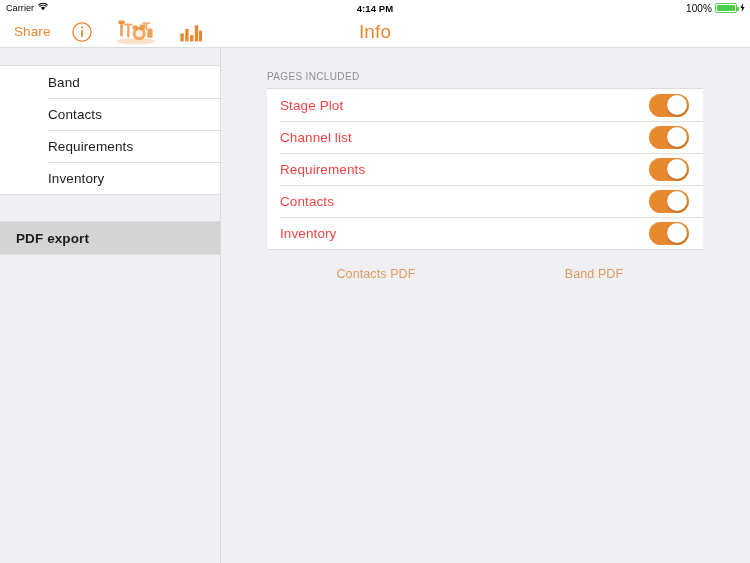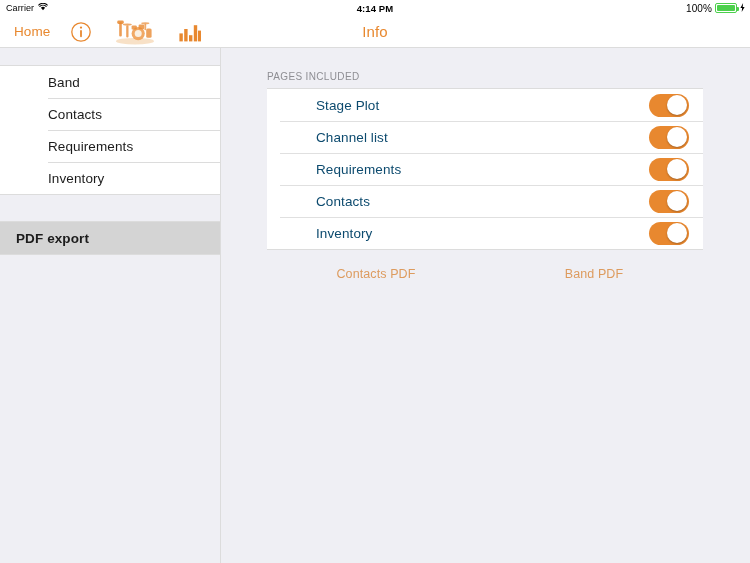--- a/index.html
+++ b/index.html
@@ -118,21 +118,21 @@
     align-items: center;
     justify-content: center;
     cursor: pointer;
   }
   .nav-title {
     position: absolute;
     left: 0; right: 0; top: 0;
     height: 31px;
     line-height: 31px;
     text-align: center;
-    font-size: 15px;
+    font-size: 19px;
     color: #e8882f;
     letter-spacing: 0.1px;
   }
 
   
   .sidebar {
     position: absolute;
     top: 47px; left: 0;
     width: 221px;
     height: 516px;
@@ -212,23 +212,22 @@
   }
   .card-row + .card-row:before {
     content: "";
     position: absolute;
     top: 0; left: 13px; right: 0;
     height: 0.5px;
     background: #e0e0e0;
   }
   .card-row-label {
     font-size: 13.5px;
-    color: #0c4a6e;
-    letter-spacing: 0.1px;
-    margin-left: 36px;
+    color: #ef4444;
+    letter-spacing: 0.1px;
   }
 
   
   .toggle {
     position: relative;
     width: 40px;
     height: 23px;
     border-radius: 12px;
     background: #e8882f;
     cursor: pointer;
@@ -287,21 +286,21 @@
       <span>
         <svg width="5" height="9" viewBox="0 0 5 9">
             <path d="M3.1 0 L0.4 4.9 H2.1 L1.7 9 L4.6 3.9 H2.7 Z" fill="#000"></path>
           </svg>
       </span>
     </div>
   </div>
 
   <div class="nav-bar">
     <div class="nav-left">
-      <span class="nav-home">Home</span>
+      <span class="nav-home">Share</span>
 
       <span class="nav-icon-btn">
         <svg width="22" height="22" viewBox="0 0 22 22">
           <circle cx="11" cy="11" r="9.2" fill="none" stroke="#e8882f" stroke-width="1.3"></circle>
           <circle cx="11" cy="6.6" r="1.15" fill="#e8882f"></circle>
           <rect x="10.1" y="9" width="1.8" height="7.2" rx="0.9" fill="#e8882f"></rect>
         </svg>
       </span>
 
       <span class="nav-icon-btn">

